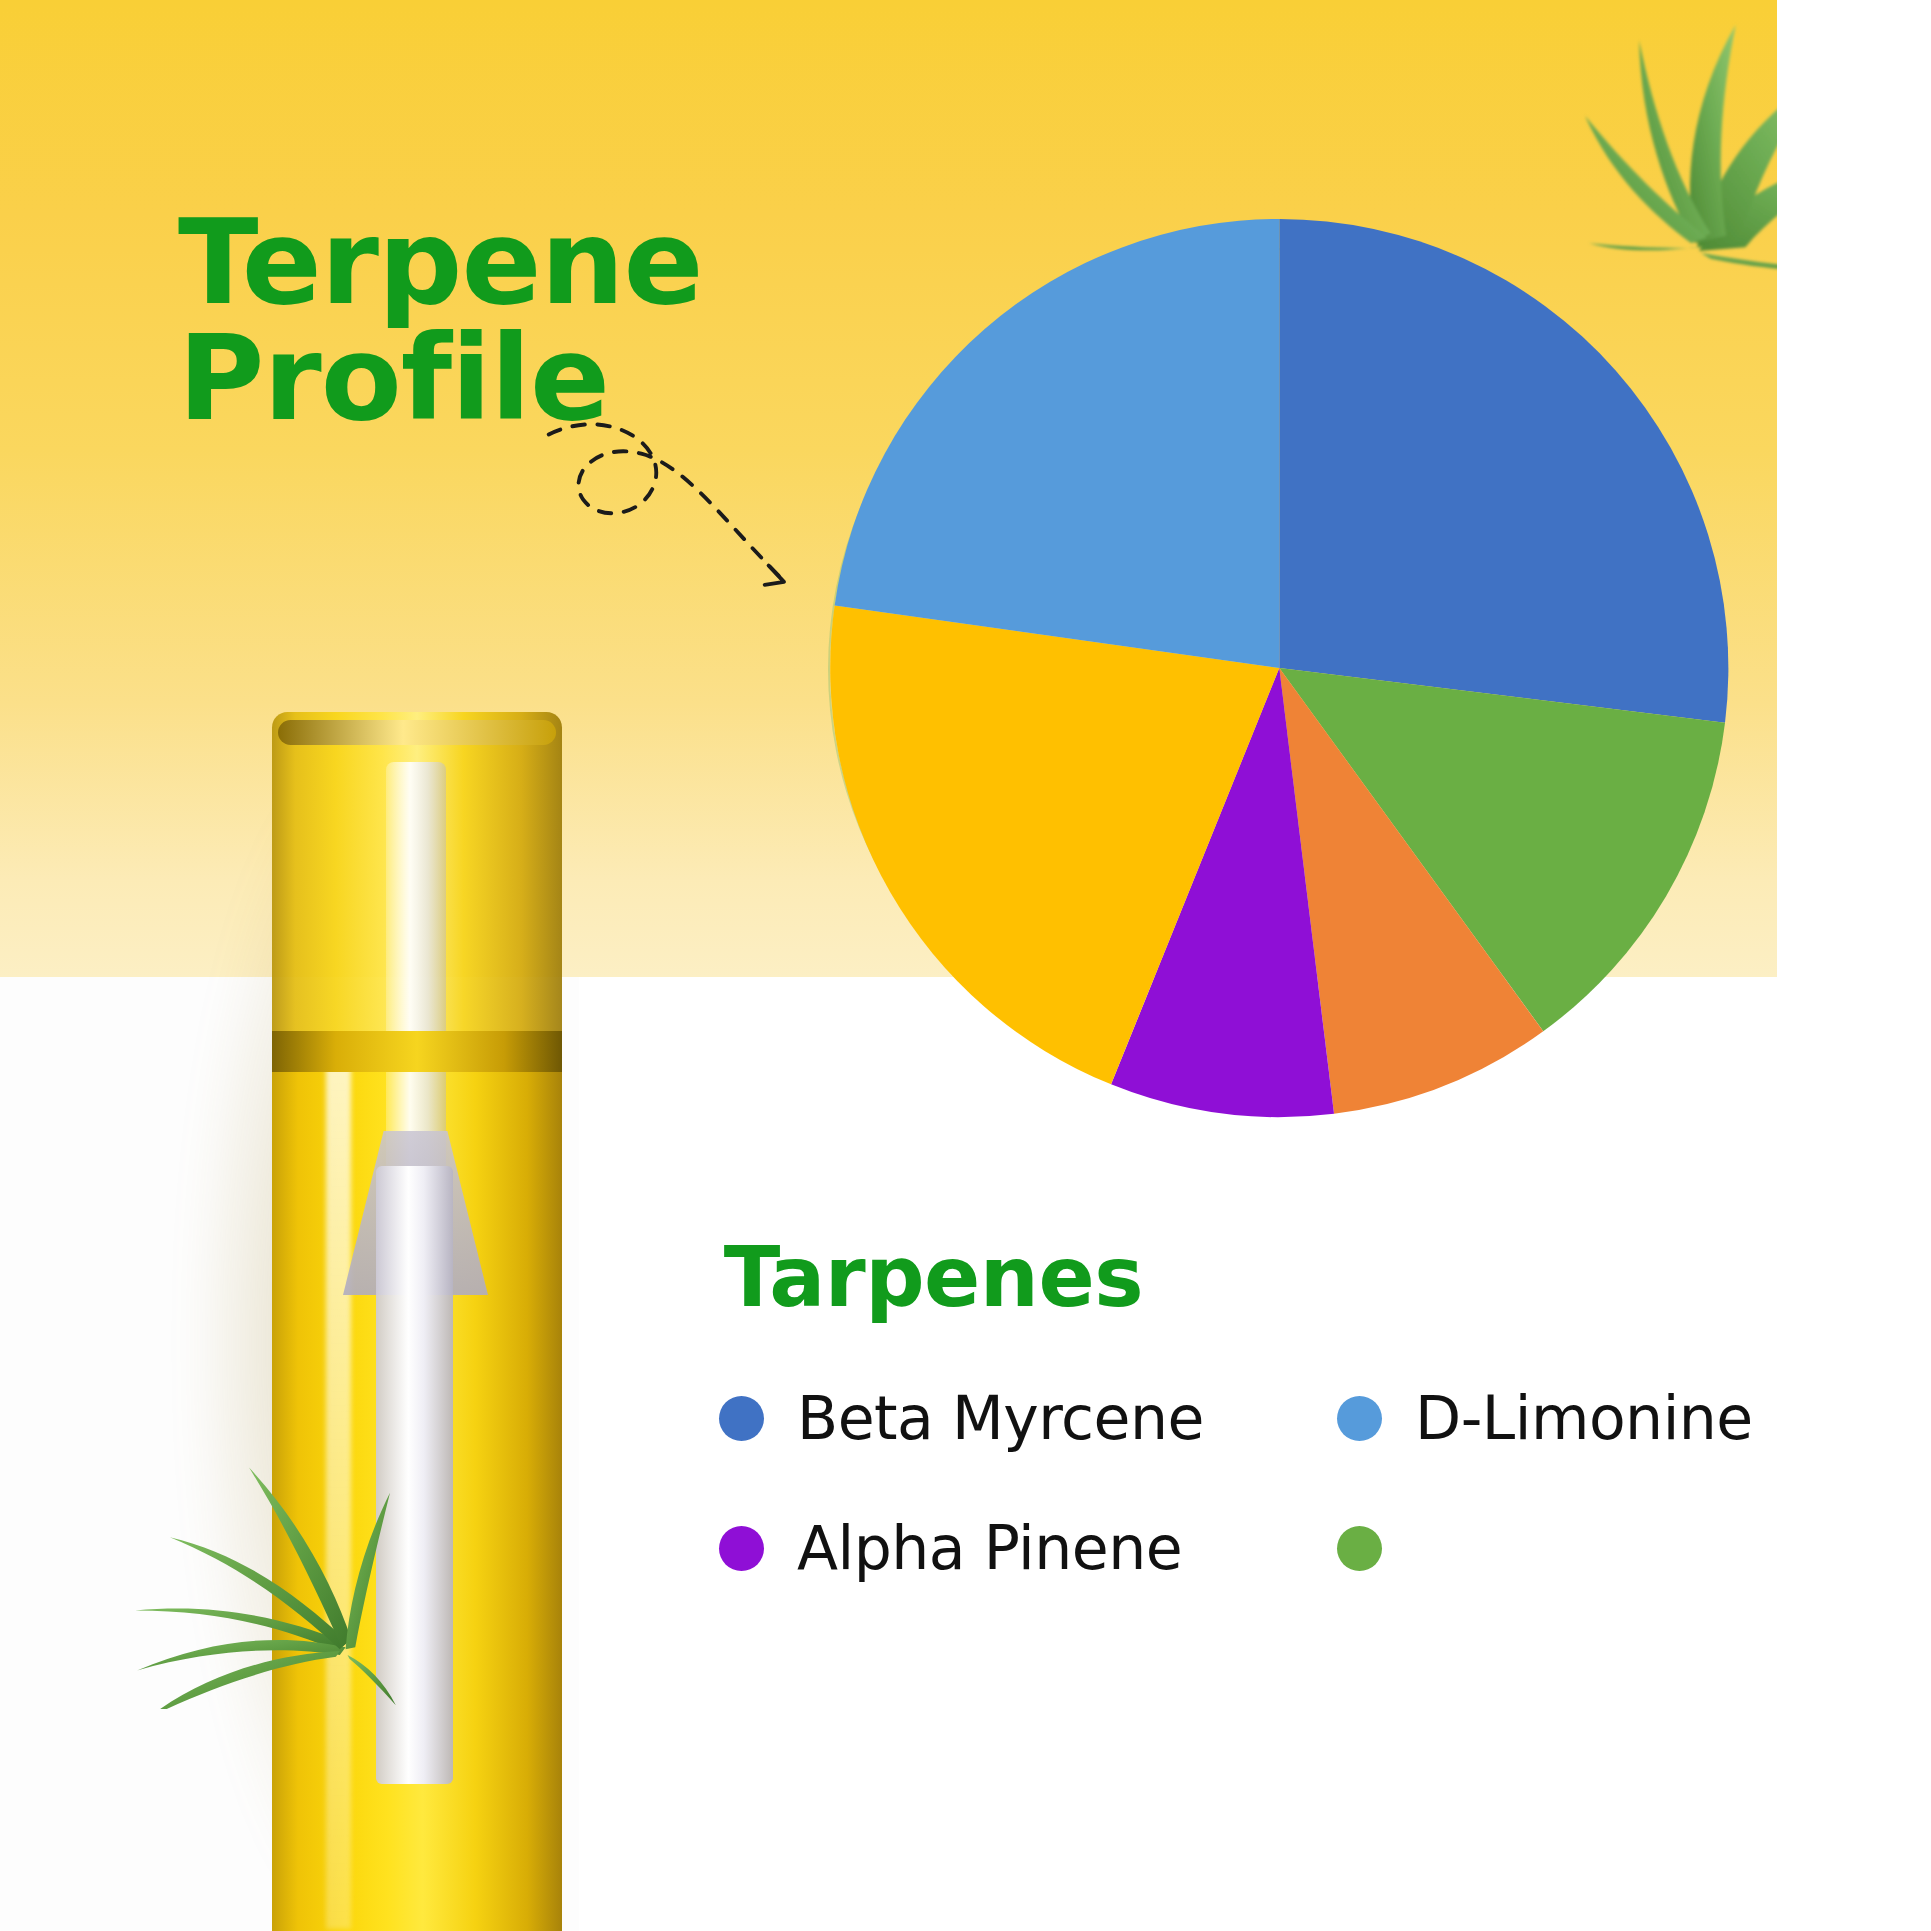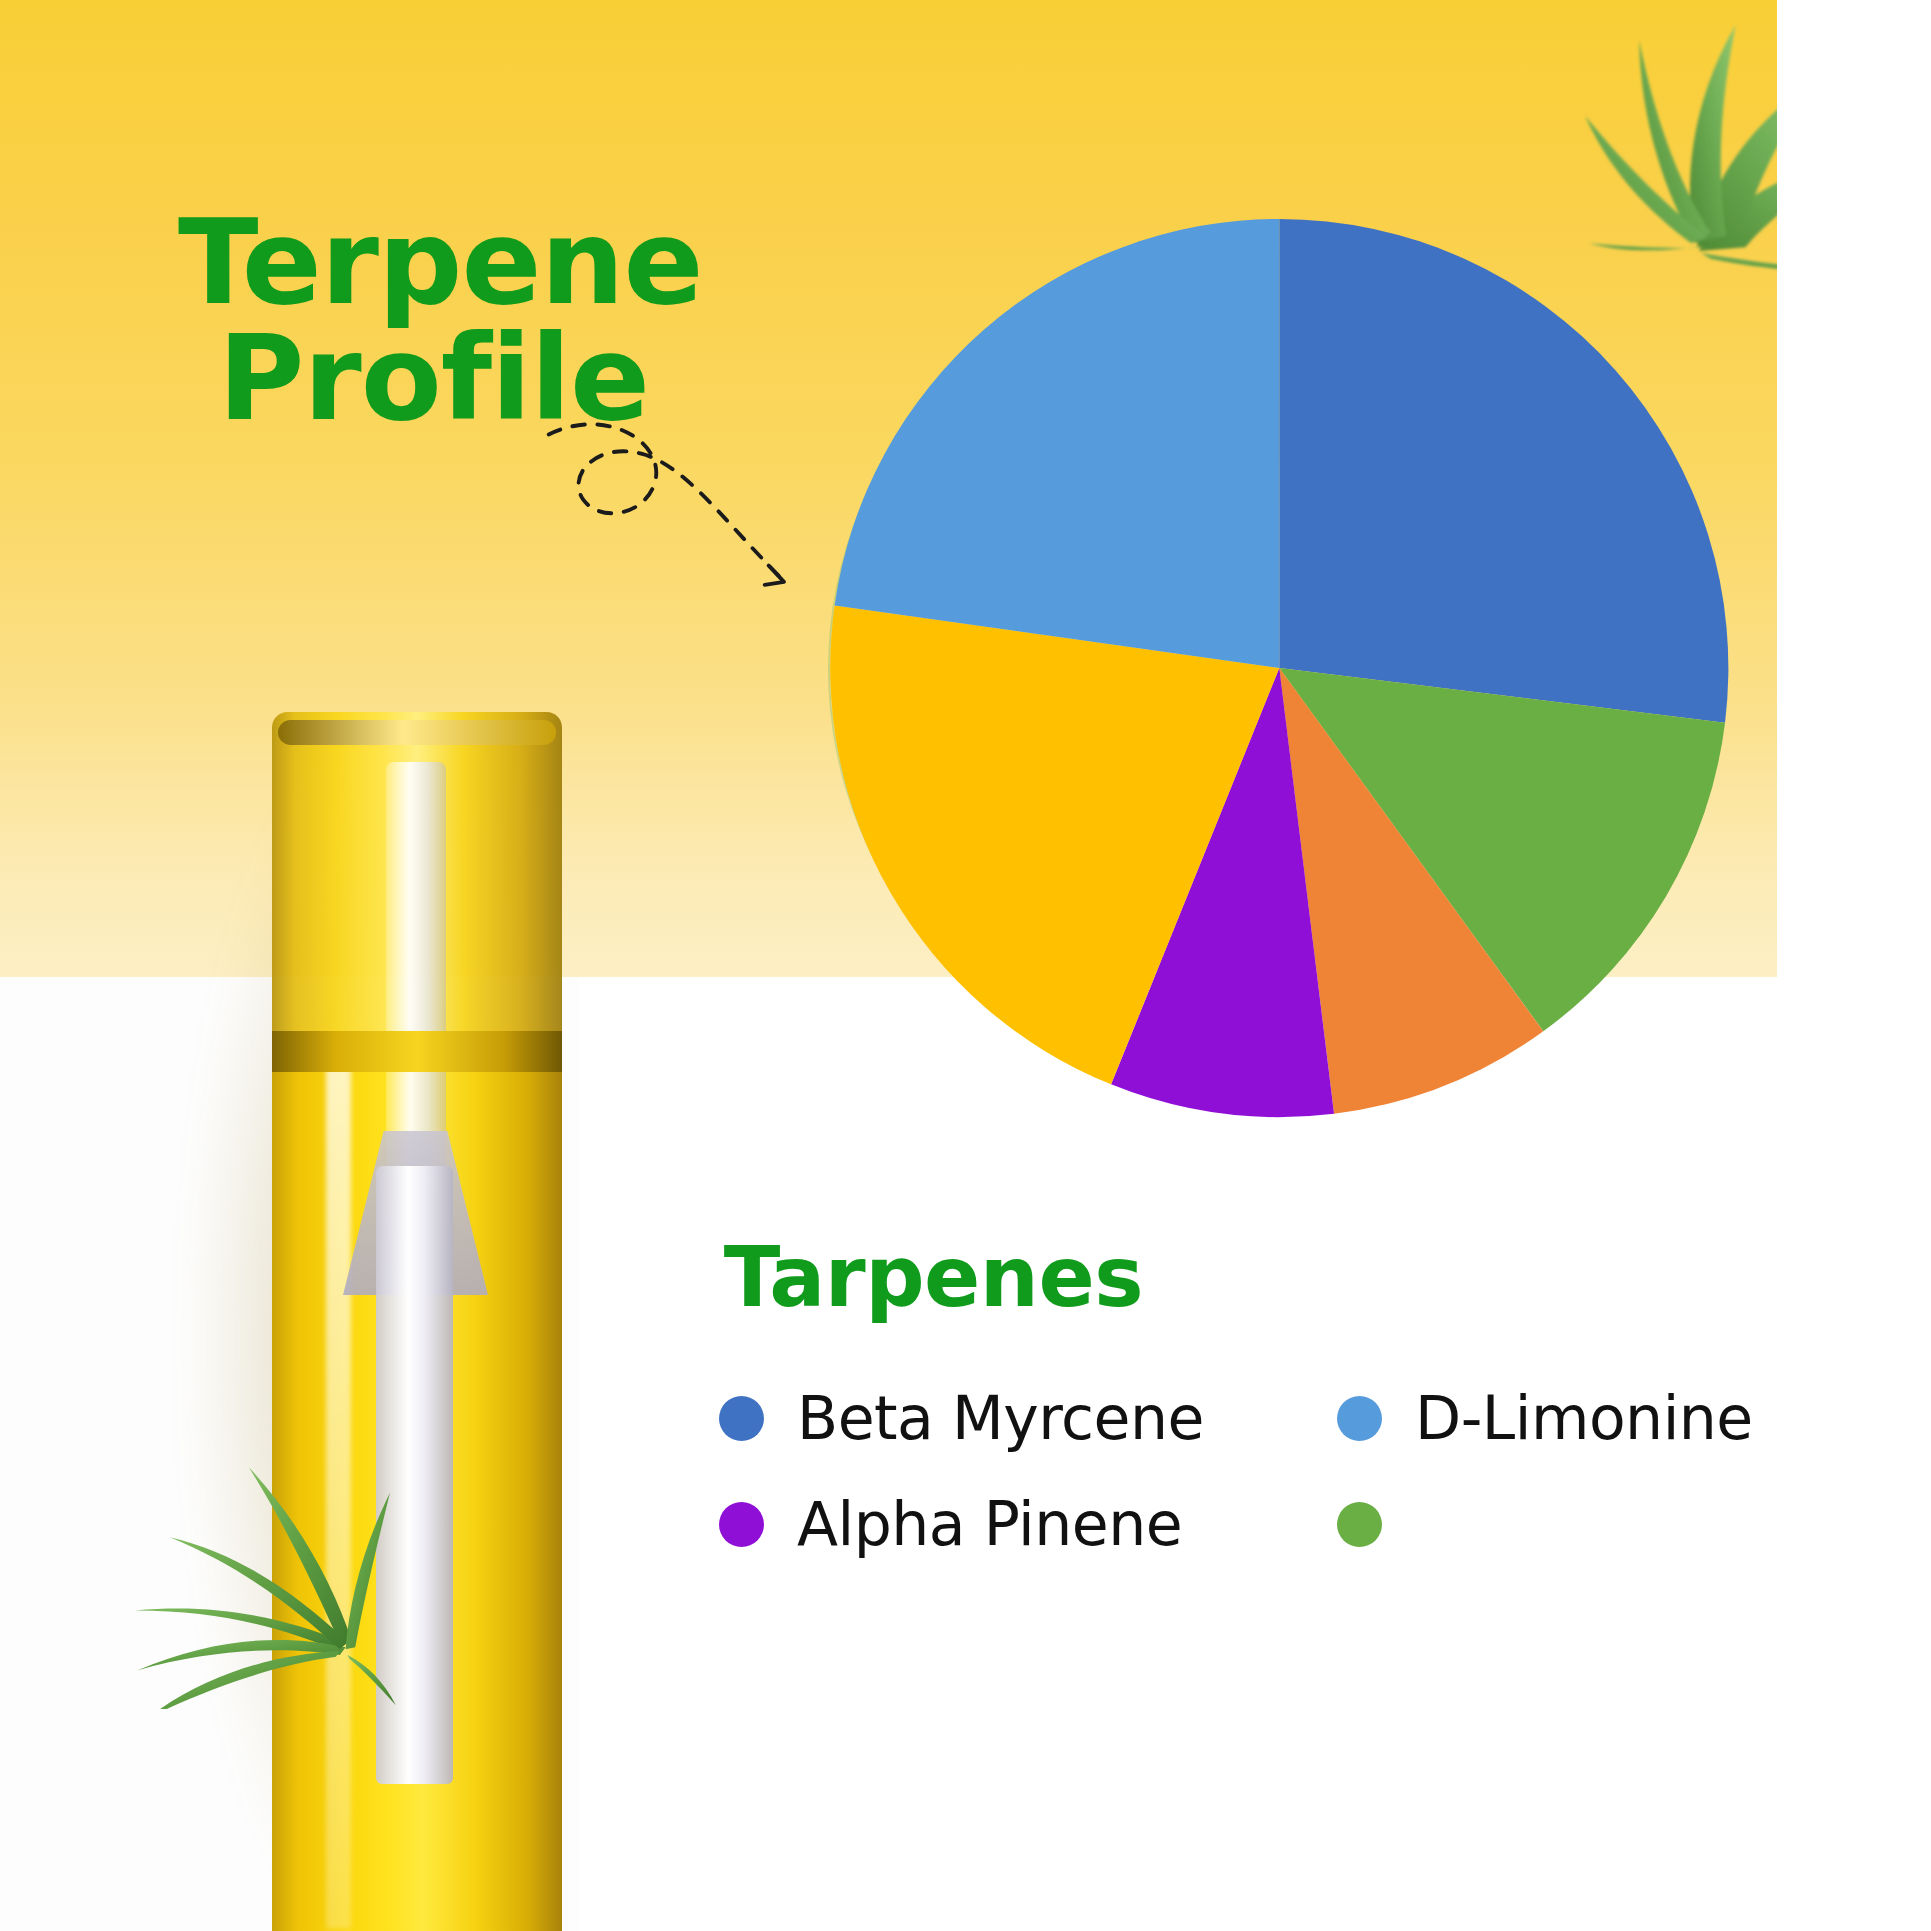--- a/index.html
+++ b/index.html
@@ -16,42 +16,42 @@
   
   .bg-leftwhite{position:absolute;left:0;top:977px;width:579px;height:954px;background:#fdfdfd;}
 
   
   .title{
     position:absolute;left:178px;top:205px;width:618px;
     color:#119b1c;font-size:118px;line-height:0.98;font-weight:700;
     letter-spacing:-1px;
     font-family:"DejaVu Sans","Liberation Sans",sans-serif;
   }
-  .title .l2{display:block;margin-left:40px;}
+  .title .l2{display:block;}
 
   
   .swirl{position:absolute;left:541px;top:415px;width:270px;height:222px;}
 
   
   .pie-wrap{position:absolute;left:809px;top:189px;width:958px;height:958px;}
   .pie-halo{
     position:absolute;left:19.3px;top:58px;width:840px;height:840px;border-radius:50%;
     border:2.9px solid rgba(146,190,106,0.45);
     background:rgba(255,255,255,0.05);
   }
   .pie-svg{position:absolute;left:0;top:0;}
 
   
   .legend{position:absolute;left:719px;top:1236px;width:1149px;}
   .legend-title{
     color:#119b1c;font-size:83px;font-weight:700;line-height:1;
     font-family:"DejaVu Sans","Liberation Sans",sans-serif;
     margin:0 0 64px 4.8px;letter-spacing:-0.5px;
   }
-  .legend-grid{display:grid;grid-template-columns:618px 541px;row-gap:36px;text-align:right;}
+  .legend-grid{display:grid;grid-template-columns:618px 541px;row-gap:60px;text-align:right;}
   .legend-item{display:flex;align-items:center;}
   .dot{width:45px;height:45px;border-radius:50%;flex:0 0 auto;margin-right:33px;}
   .legend-label{
     font-size:60px;color:#111111;font-weight:400;white-space:nowrap;
     font-family:"DejaVu Sans","Liberation Sans",sans-serif;letter-spacing:-0.5px;
   }
 
   
   .pen{position:absolute;left:272px;top:712px;width:290px;height:1219px;}
   .pen-shadow{

